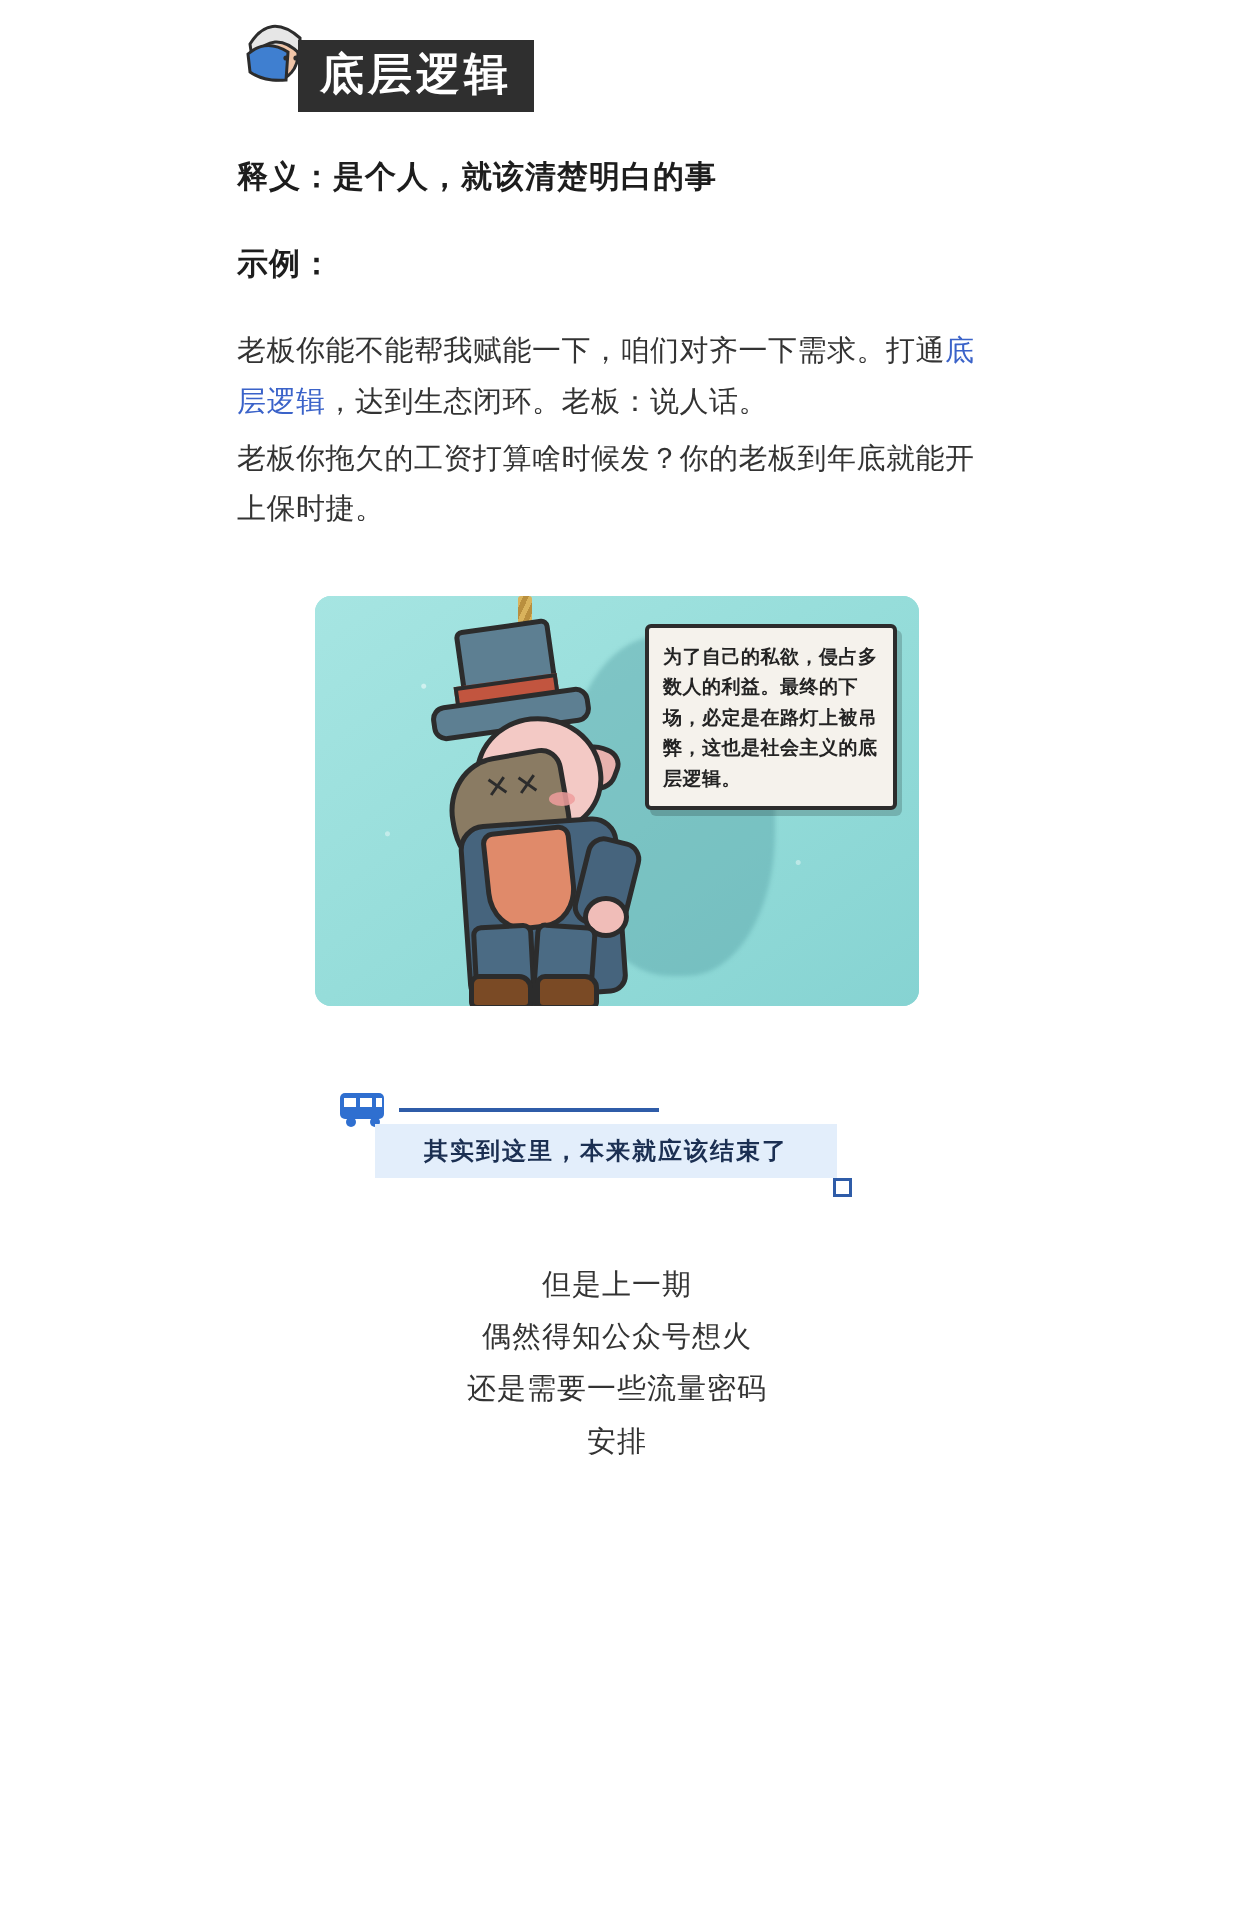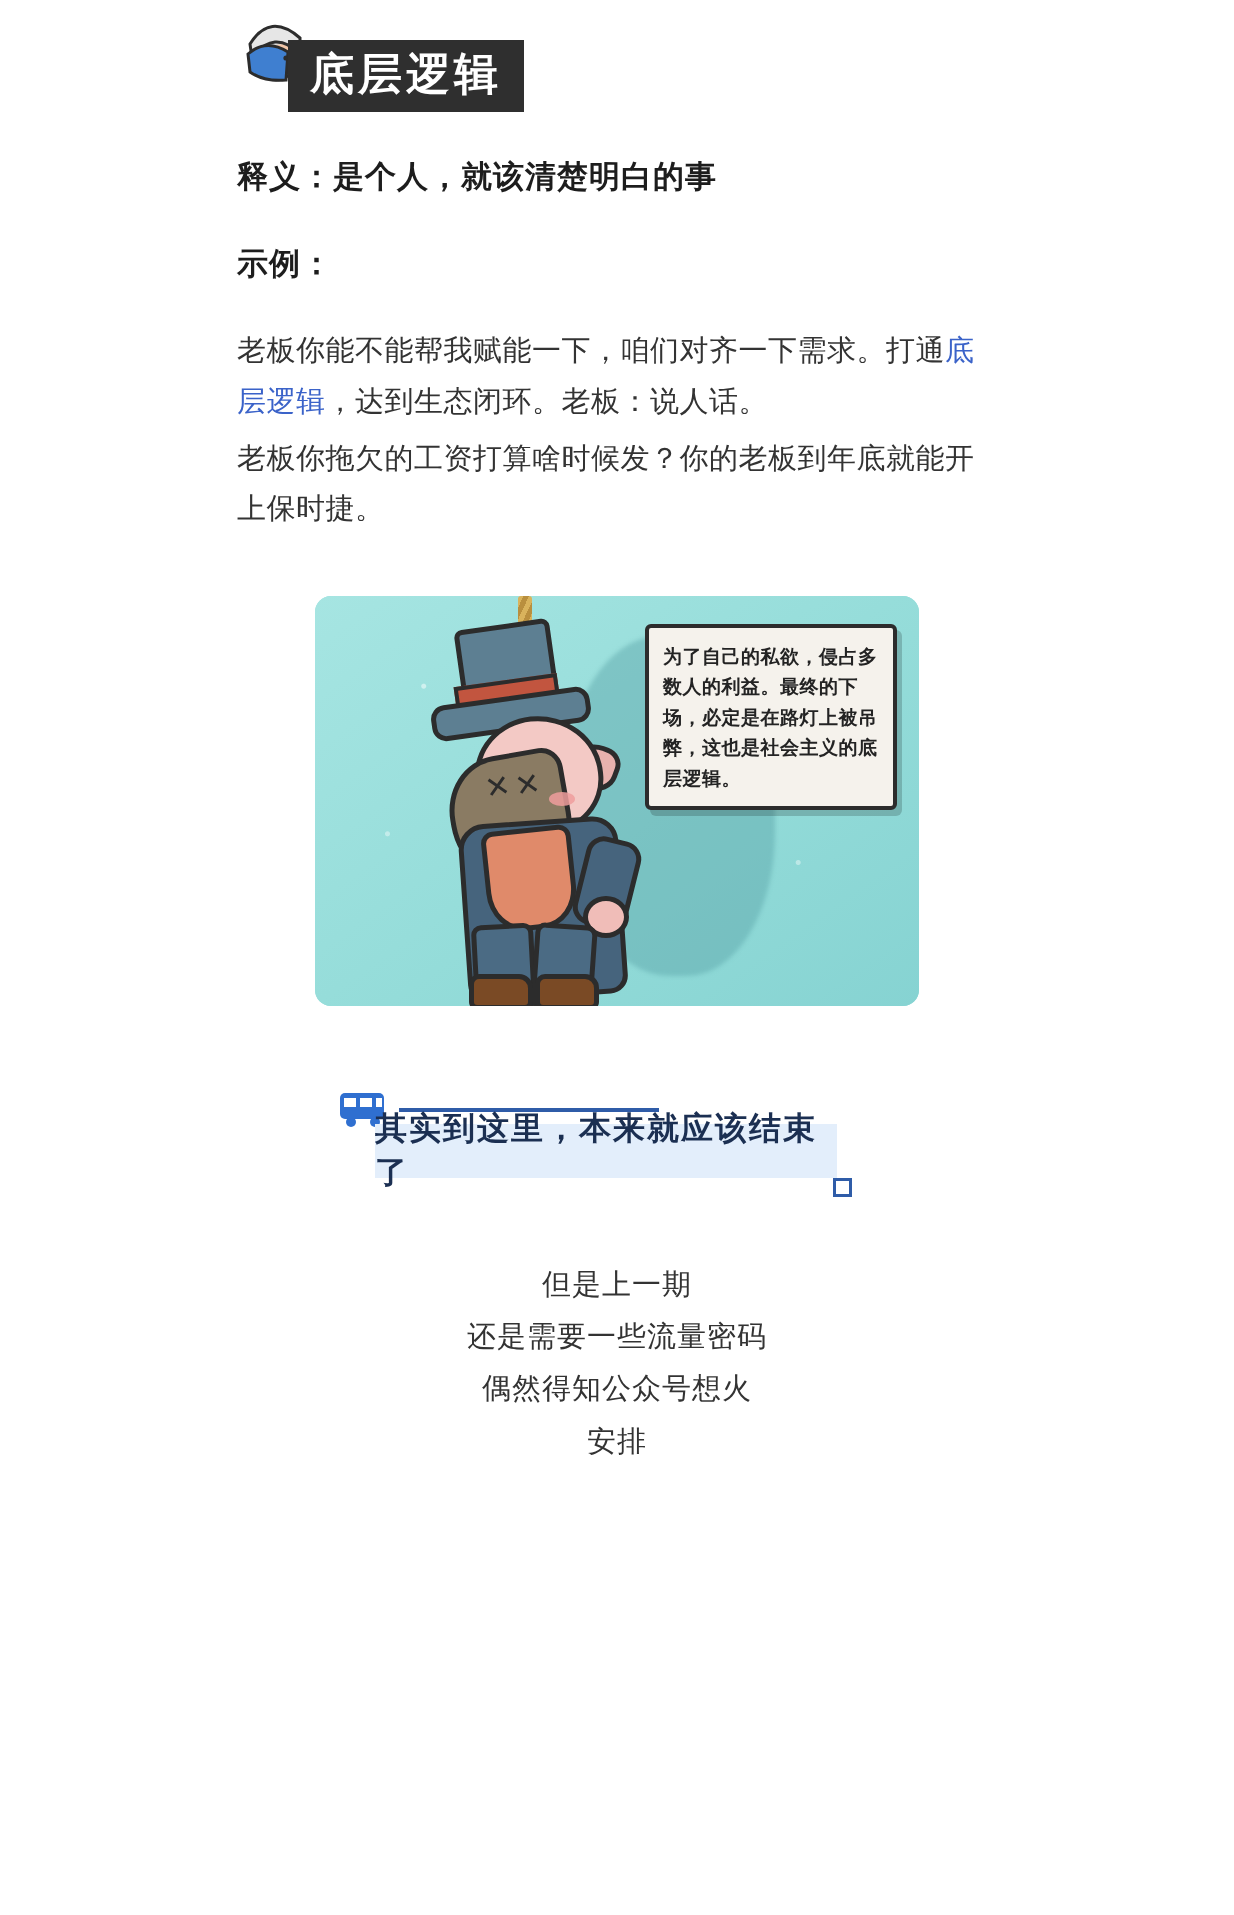--- a/index.html
+++ b/index.html
@@ -28,21 +28,21 @@
   }
   .title-emoji {
     position: absolute;
     left: 0px;
     top: 0px;
     width: 70px;
     height: 78px;
   }
   .title-banner {
     position: absolute;
-    left: 48px;
+    left: 58px;
     top: 32px;
     background: #2f2f2f;
     color: #ffffff;
     font-size: 44px;
     font-weight: bold;
     letter-spacing: 4px;
     padding: 8px 22px 12px 22px;
     line-height: 1.18;
   }
   
@@ -215,21 +215,21 @@
   .bus-icon { position: absolute; left: 0px; top: 4px; width: 54px; height: 40px; }
   .strip-line {
     position: absolute; left: 62px; top: 22px; width: 260px; height: 4px; background: #2f5ca8;
   }
   .strip-box {
     position: absolute; left: 38px; top: 38px; width: 462px; height: 54px;
     background: #e3eefb;
     display: flex; align-items: center; justify-content: center;
   }
   .strip-text {
-    font-size: 32px; font-weight: bold; color: #1b2f52; letter-spacing: 2px;
+    font-size: 24px; font-weight: bold; color: #1b2f52; letter-spacing: 2px;
   }
   .strip-sq {
     position: absolute; left: 496px; top: 92px; width: 13px; height: 13px;
     border: 3px solid #2f5ca8; background: #ffffff;
   }
 
   
   .closing {
     margin: 62px auto 0 auto;
     width: 820px;
@@ -315,18 +315,18 @@
     </span>
     <div class="strip-line"></div>
     <div class="strip-box">
       <span class="strip-text">其实到这里，本来就应该结束了</span>
     </div>
     <div class="strip-sq"></div>
   </div>
 
   <div class="closing">
     <div class="line">但是上一期</div>
+    <div class="line">偶然得知公众号想火</div>
     <div class="line">还是需要一些流量密码</div>
-    <div class="line">偶然得知公众号想火</div>
     <div class="line">安排</div>
   </div>
 
 </div>
 
 </body></html>

